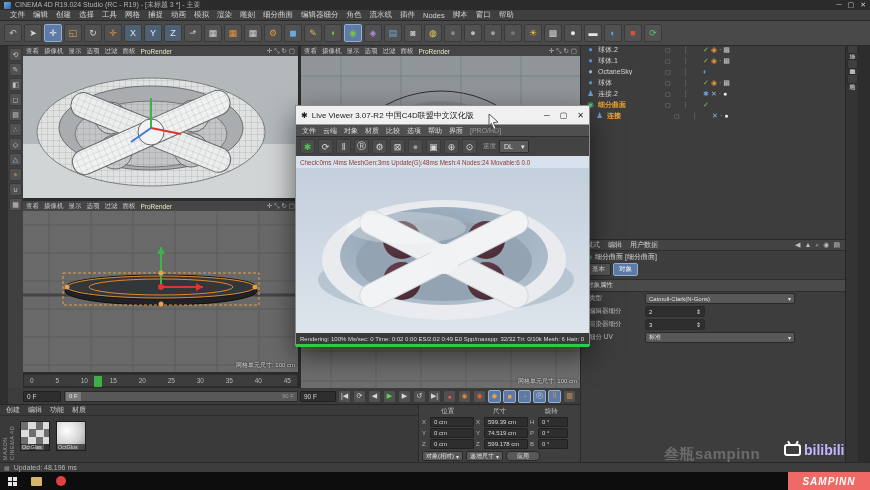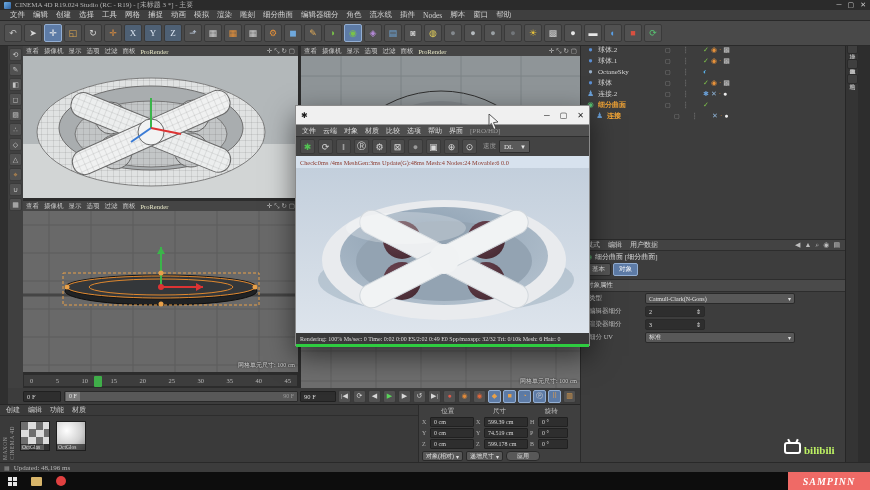--- a/index.html
+++ b/index.html
@@ -1,18 +1,18 @@
 <!DOCTYPE html>
 <html><head>
 <meta charset="utf-8">
 <style>
   *{box-sizing:border-box;margin:0;padding:0}
   html,body{background:#222}
   .app{position:relative;width:870px;height:490px;overflow:hidden;background:#3c3c3c;
-       font-family:Liberation Serif, serif;color:#cfcfcf;font-size:7px;-webkit-font-smoothing:antialiased}
+       font-family:Liberation Sans, sans-serif;color:#cfcfcf;font-size:7px;-webkit-font-smoothing:antialiased}
   .abs{position:absolute}
   
   .titlebar{left:0;top:0;width:870px;height:10px;background:#2b2b2b;display:flex;align-items:center;padding:0 4px;gap:4px;z-index:4}
   .appcube{width:7px;height:7px;background:linear-gradient(135deg,#6fb0e8,#2d5f9e);border-radius:1px}
   .title-text{color:#b4b4b4;font-size:7px;white-space:nowrap}
   .win-controls{margin-left:auto;display:flex;gap:6px;color:#c8c8c8;font-size:7px}
   .menubar{left:0;top:10px;width:870px;height:11px;background:#3f3f3f;border-bottom:1px solid #292929;display:flex;align-items:center;padding:0 6px;z-index:4}
   .menubar span{padding:0 4px;font-size:7.5px;color:#d2d2d2;white-space:nowrap}
   .toolbar{left:0;top:21px;width:870px;height:25px;background:#494949;border-bottom:1px solid #2a2a2a;display:flex;align-items:center;gap:2px;padding:0 4px;z-index:4}
   .ibox{width:18px;height:18px;background:#515151;border:1px solid #3a3a3a;border-radius:2px;display:flex;align-items:center;justify-content:center;font-size:9px;flex:0 0 auto}
@@ -121,21 +121,21 @@
   .lvstatus span{font-size:6px;color:#dcdcdc;white-space:nowrap}
   .lvprogress{height:3px;background:#1e1e1e}
   .lvprogress b{display:block;height:100%;width:100%;background:#2ecc40}
   
   .cursor{left:488px;top:114px;z-index:8}
   .wm-name{left:664px;top:445px;font-size:15px;font-weight:bold;color:#6b6b6b;letter-spacing:.5px;z-index:7}
   .wm-bili{left:784px;top:442px;display:flex;align-items:flex-end;gap:3px;z-index:7}
   .tv{width:17px;height:12px;border:2px solid #fff;border-radius:3px;position:relative;margin-bottom:2px}
   .tv::before{content:"";position:absolute;left:2px;top:-5px;width:1.5px;height:4px;background:#fff;transform:rotate(-25deg)}
   .tv::after{content:"";position:absolute;right:2px;top:-5px;width:1.5px;height:4px;background:#fff;transform:rotate(25deg)}
-  .wm-bili b{color:#bef264;font-size:11px;font-weight:bold}
+  .wm-bili b{color:#c4b5fd;font-size:14px;font-weight:bold}
 </style>
 </head>
 <body>
 
 <div class="app">
 
   <div class="abs titlebar">
     <div class="appcube"></div>
     <span class="title-text">CINEMA 4D R19.024 Studio (RC - R19) - [未标题 3 *] - 主要</span>
     <div class="win-controls">
@@ -907,20 +907,21 @@
   </div>
 
   <div class="abs statusbar">
     <i style="font-style:normal;font-size:6px;color:#8f8f8f">▦</i>
     <span>Updated: 48,196 ms</span>
   </div>
 
   <div class="abs lv">
     <div class="lvtitle">
       <span class="lvflower">✱</span>
+      <span>Live Viewer 3.07-R2 中国C4D联盟中文汉化版</span>
       <span class="lvctrl">
 
       <span>─</span>
           <span>▢</span>
           <span>✕</span>
         </span>
     </div>
     <div class="lvmenu">
       <span style="display:flex;gap:7px">
           <span>文件</span>
@@ -1026,20 +1027,21 @@
     </div>
     <div class="lvprogress">
         <b></b>
       </div>
   </div>
 
   <svg class="abs cursor" width="12" height="16" viewBox="0 0 12 16">
     <polygon points="1,0 10,8 5.5,8.6 8,14.5 5.8,15.4 3.4,9.4 1,11.6" fill="#f5f5f5" stroke="#333" stroke-width="0.8"></polygon>
   </svg>
 
+  <div class="abs wm-name">叁瓶sampinn</div>
   <div class="abs wm-bili">
     <div class="tv"></div>
     <b>bilibili</b>
   </div>
 
   <div class="abs taskbar">
     <div class="winlogo">
         <b></b>
         <b></b>
         <b></b>

